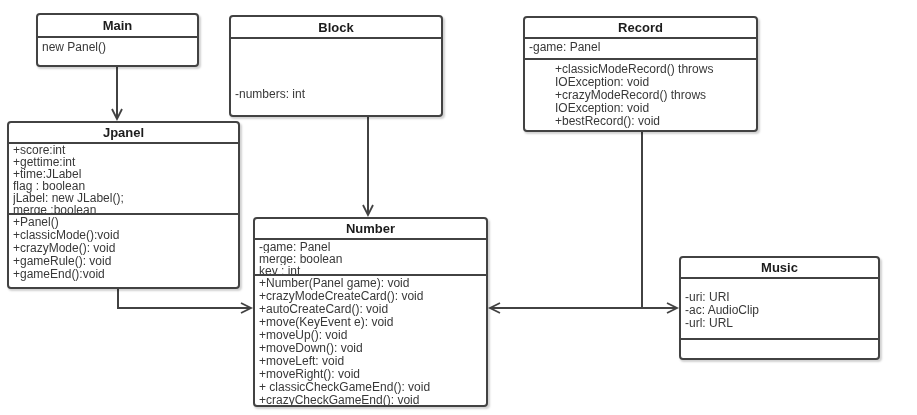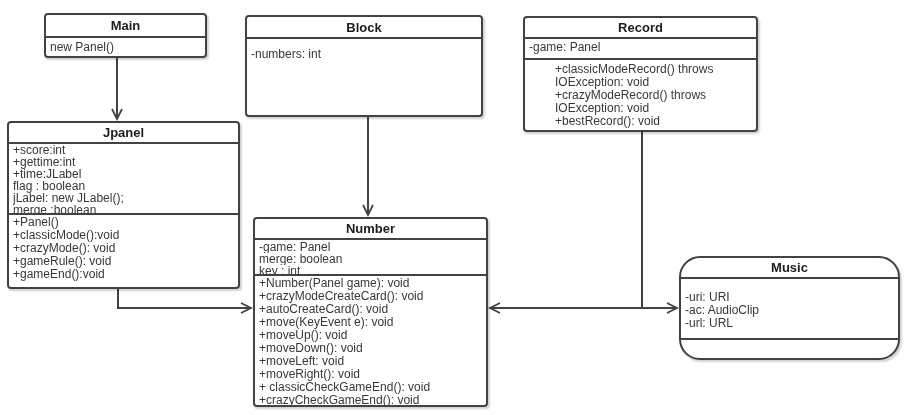--- a/index.html
+++ b/index.html
@@ -49,38 +49,38 @@
     font-size:12px;
     line-height:13px;
     padding:1px 4px;
     overflow:hidden;
     white-space:nowrap;
   }
   .uml-section:last-child{border-bottom:none;flex:1 1 auto;}
   .uml-section .line{overflow:hidden;}
 
   
-  #cls-main   {left:44px; top:13px; width:163px;height:45px;}
+  #cls-main   {left:36px; top:13px; width:163px;height:54px;}
   #cls-main    .uml-title{height:23px;}
   #cls-main    .uml-section{padding:3px 4px;}
   #cls-jpanel {left:7px;  top:121px;width:233px;height:168px;}
   #cls-jpanel  .uml-title{height:21px;padding-top:2px;}
   #cls-jpanel  .sec-attrs{height:71px;line-height:11.9px;}
-  #cls-block  {left:245px;top:15px; width:238px;height:102px;}
+  #cls-block  {left:229px;top:15px; width:214px;height:102px;gap:40px;}
   #cls-block   .uml-title{height:22px;}
   #cls-block   .sec-attrs{height:36px;padding-top:9px;}
   #cls-record {left:523px;top:16px; width:235px;height:116px;}
   #cls-record  .uml-title{height:21px;padding-top:2px;}
   #cls-record  .sec-attrs{height:21px;padding-top:2px;}
   #cls-record  .sec-methods{padding-top:3px;margin-left:26px;}
   #cls-number {left:253px;top:217px;width:235px;height:190px;}
   #cls-number  .uml-title{height:21px;padding-top:2px;}
   #cls-number  .sec-attrs{height:36px;line-height:12px;}
   #cls-number  .sec-methods{padding-top:1px;line-height:13px;}
-  #cls-music  {left:679px;top:256px;width:221px;height:104px;border-radius:21px;}
+  #cls-music  {left:679px;top:256px;width:201px;height:104px;}
   #cls-music   .uml-title{height:21px;padding-top:2px;}
   #cls-music   .sec-attrs{height:61px;padding-top:12px;}
   #cls-music   .sec-methods{padding-top:12px;margin-top:36px;}
 </style>
 </head>
 <body>
 
 <div id="page">
 
   <svg id="connectors" viewBox="0 0 917 415" xmlns="http://www.w3.org/2000/svg">

